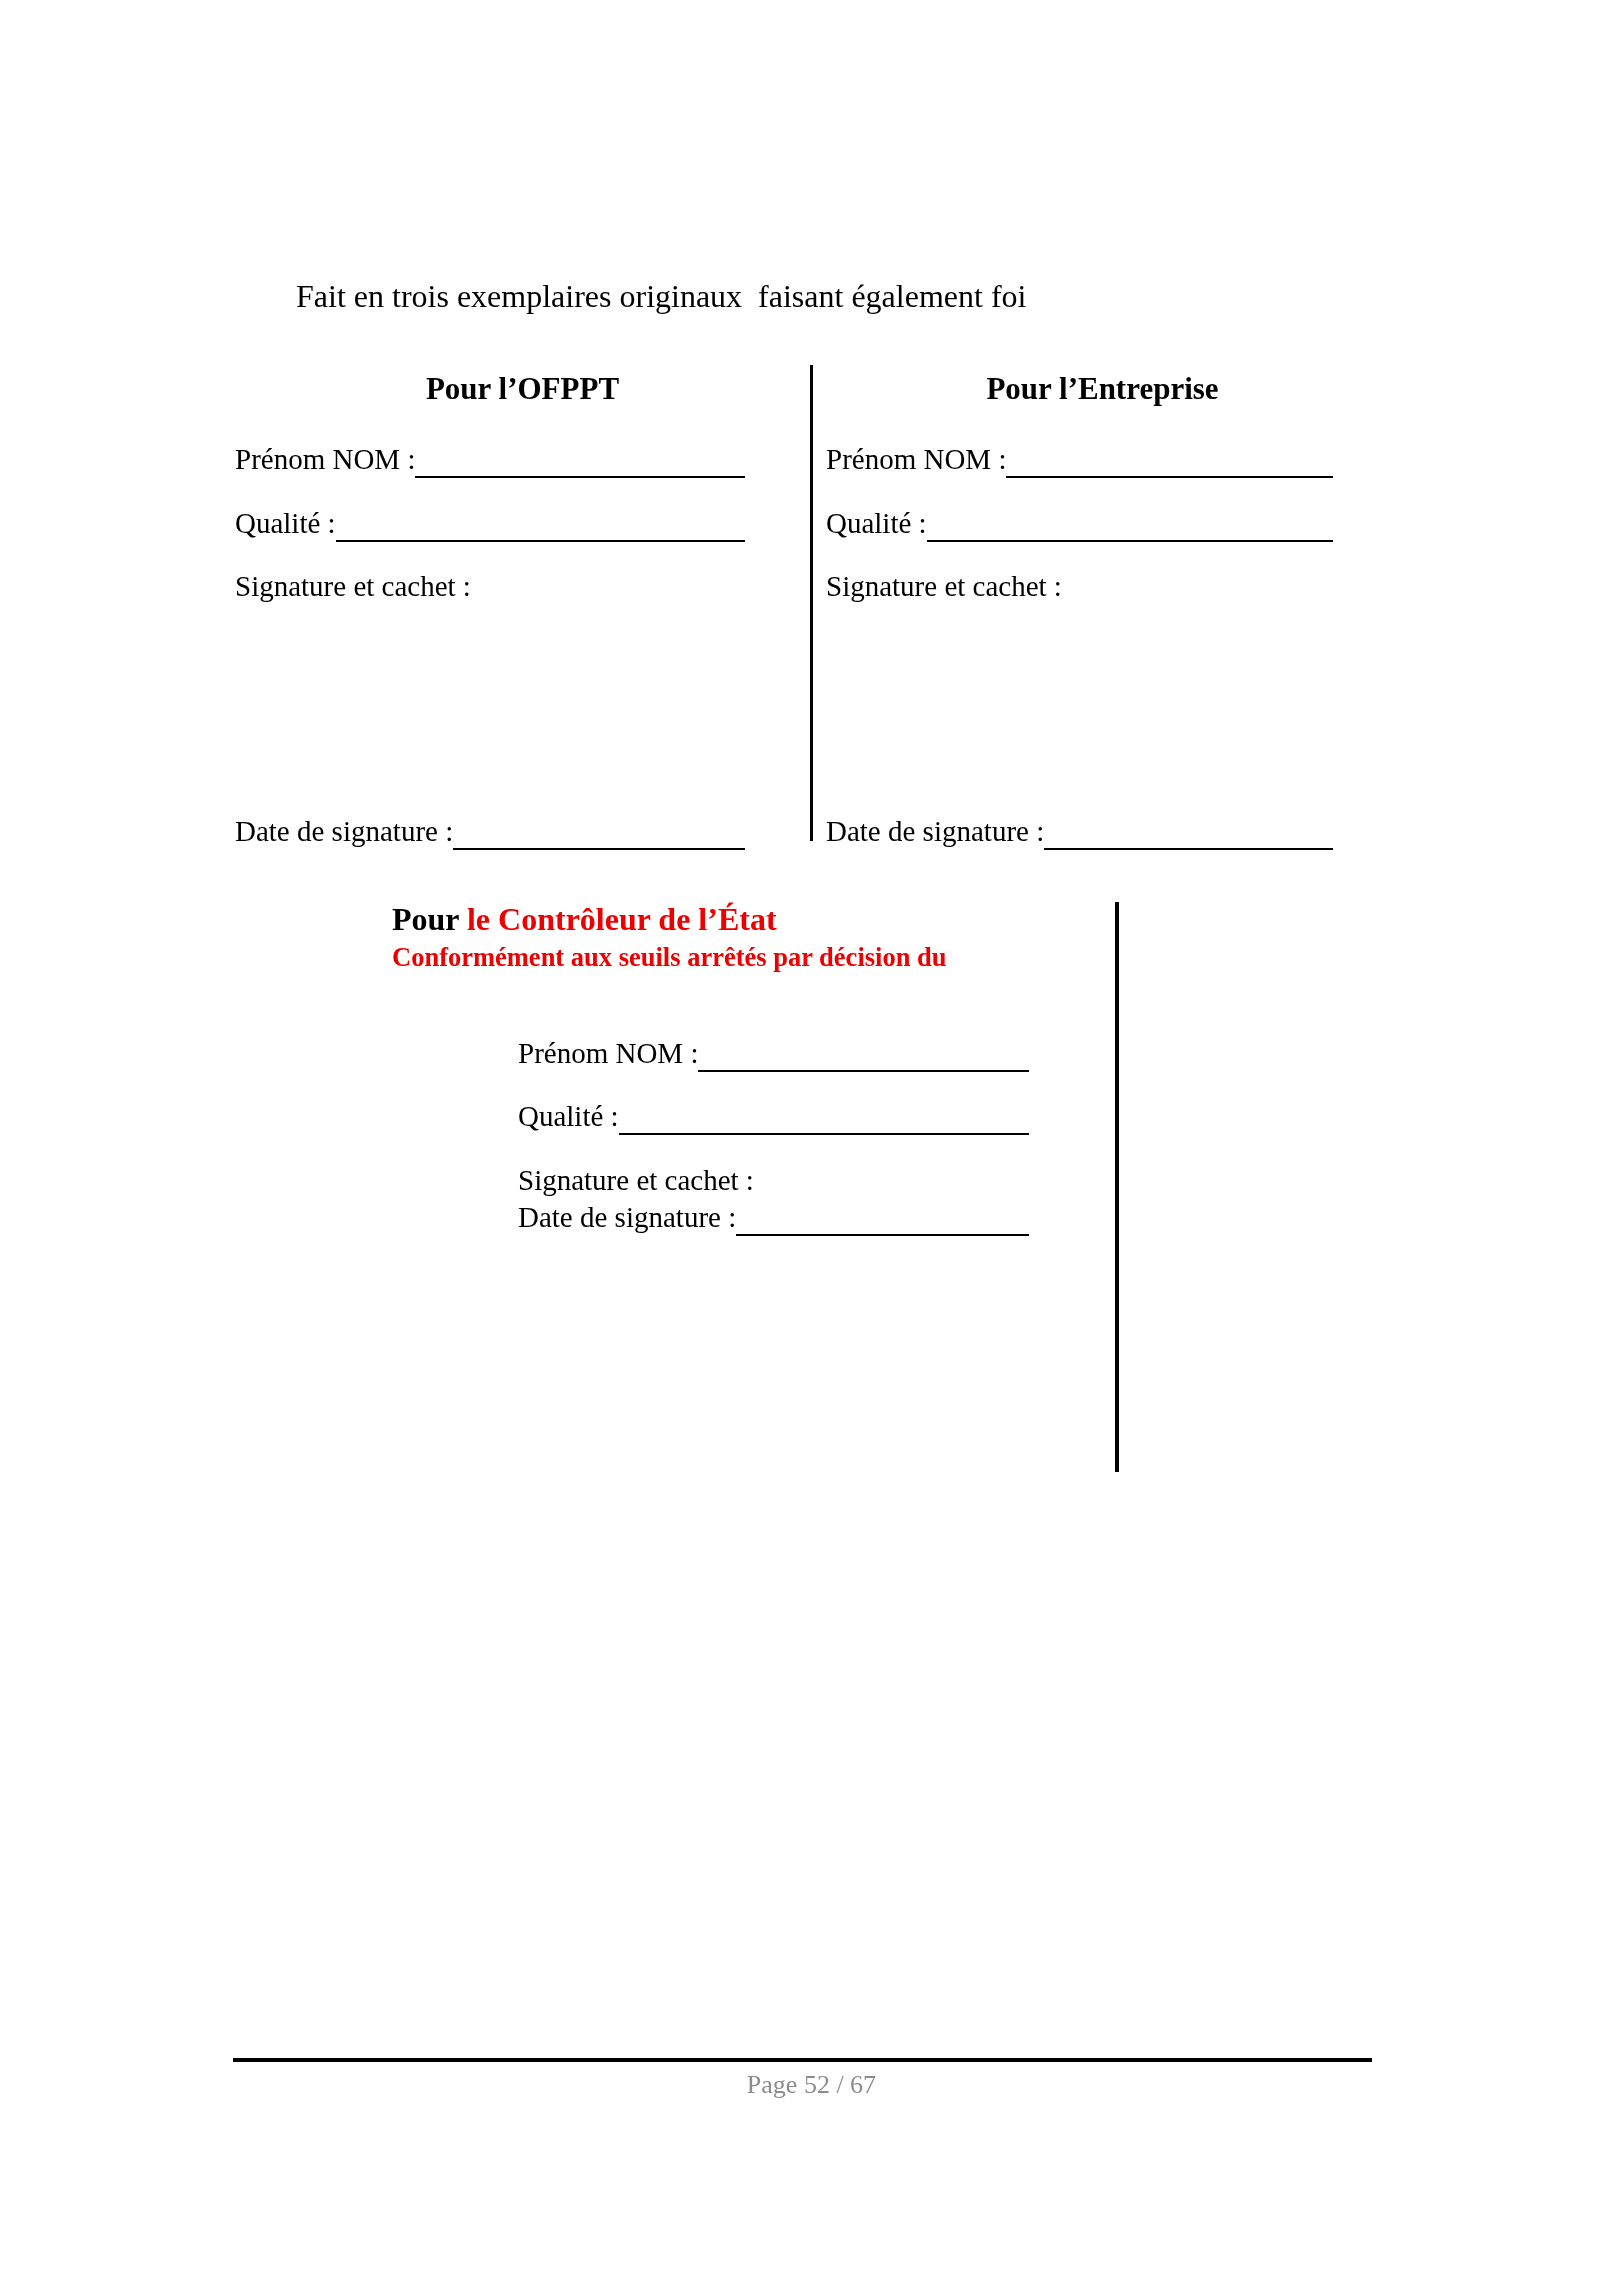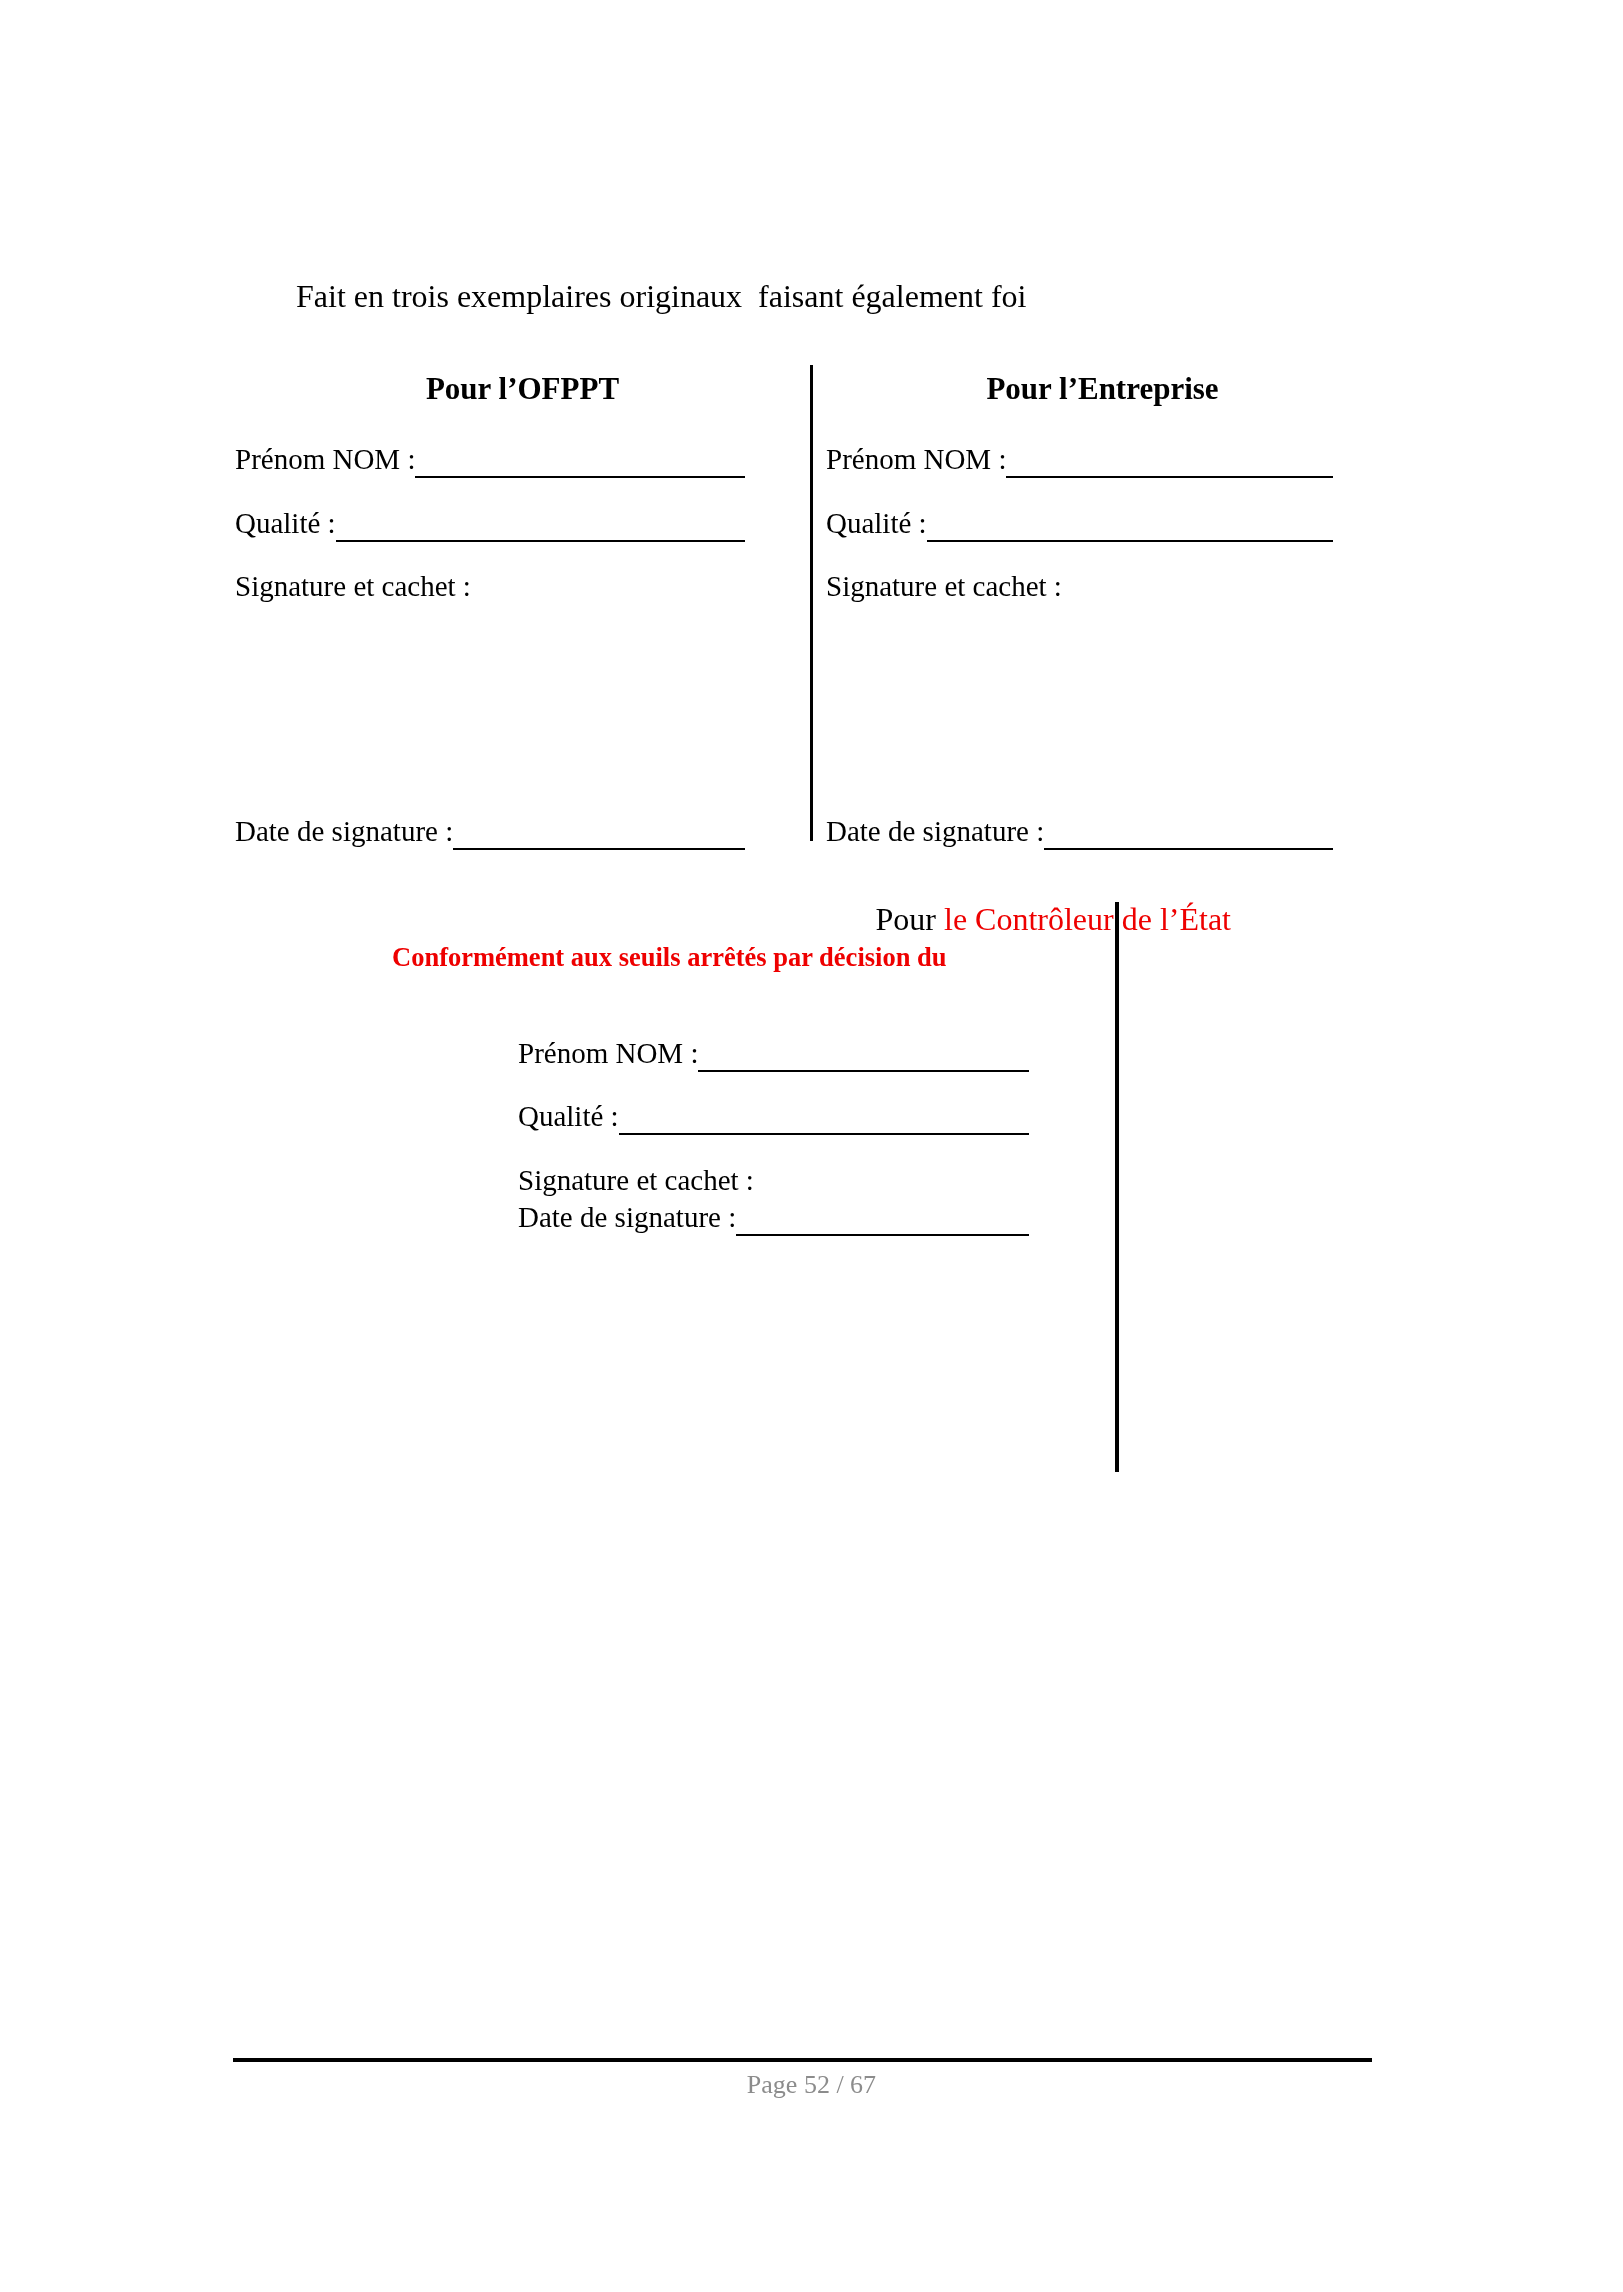--- a/index.html
+++ b/index.html
@@ -36,22 +36,22 @@
     height:37px;font-size:29px;line-height:37px;
   }
   .flabel{white-space:pre;}
   .fline{flex:1;border-bottom:2.9px solid #000;}
   .gap27{margin-top:26.5px;}
   .gap28{margin-top:27.4px;}
   .gap26{margin-top:25.5px;}
   .gap212{margin-top:208px;}
   .mid-header{
     left:392px;top:900px;width:839px;
-    text-align:right;
-    font-size:32px;font-weight:normal;line-height:39px;
+    text-align:left;
+    font-size:32px;font-weight:bold;line-height:39px;
   }
   .mid-header .red-part{color:#ee0000;}
   .mid-note{
     left:392px;top:943px;width:839px;
     color:#ee0000;
     font-size:26.5px;font-weight:bold;line-height:28px;
   }
   .footer-rule{left:233px;top:2058px;width:1157px;height:3.9px;background:#000;}
   .footer-text{
     left:233px;top:2068px;width:1157px;

